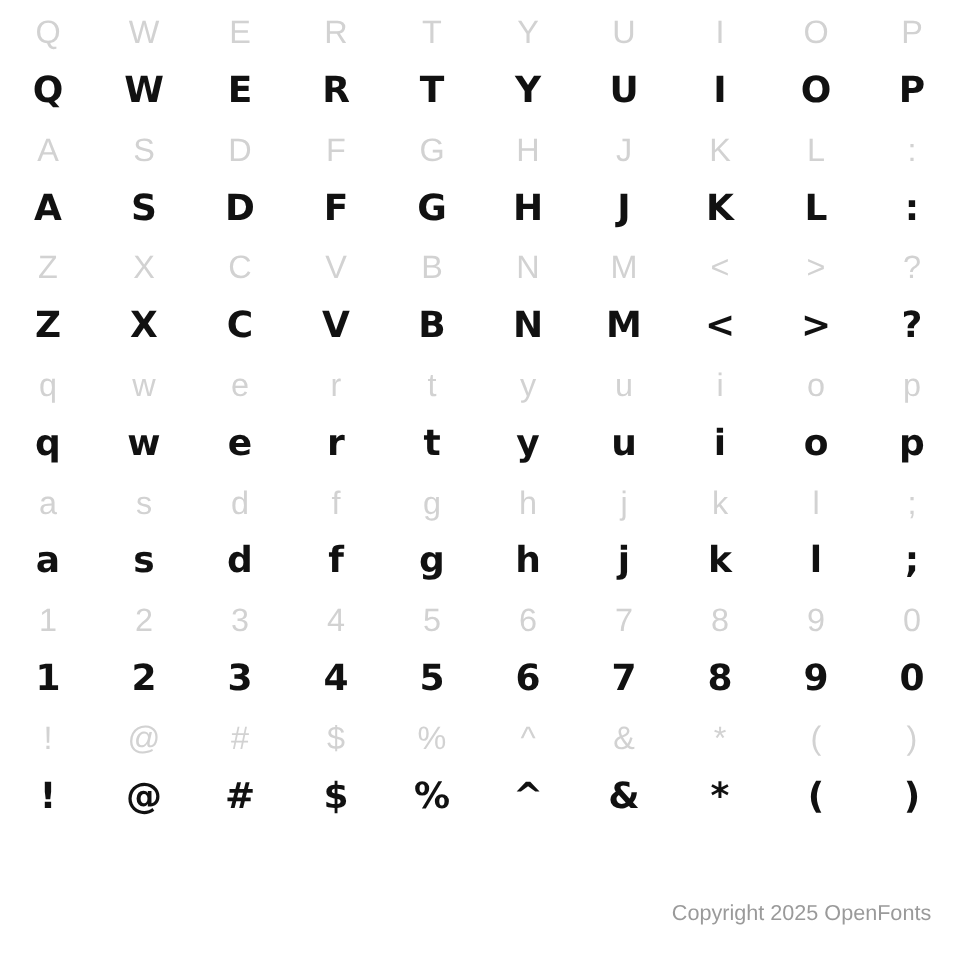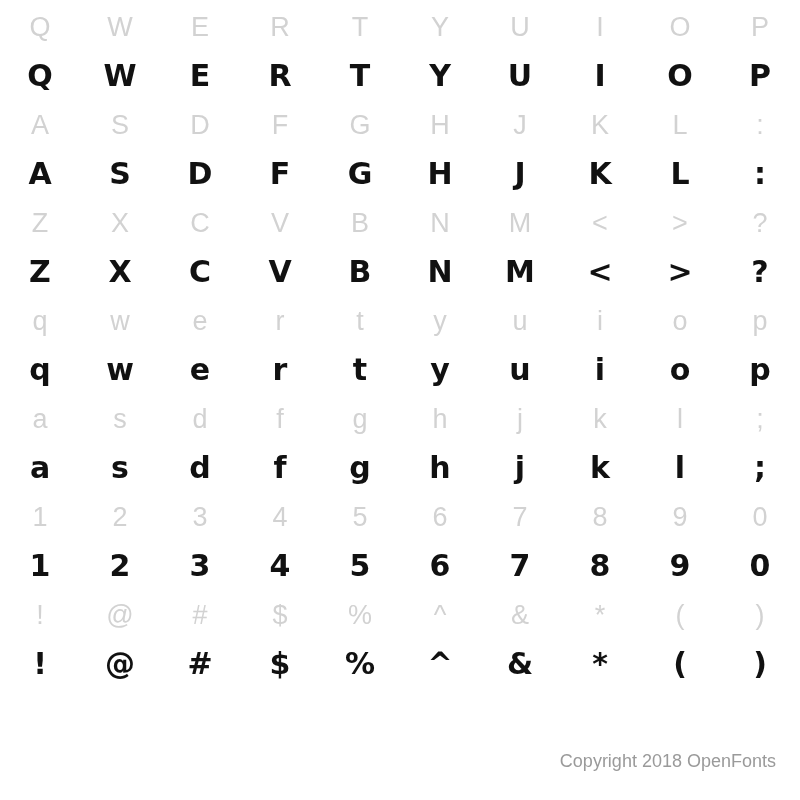--- a/index.html
+++ b/index.html
@@ -239,14 +239,14 @@
         <div class="cell">#</div>
         <div class="cell">$</div>
         <div class="cell">%</div>
         <div class="cell">^</div>
         <div class="cell">&amp;</div>
         <div class="cell">*</div>
         <div class="cell">(</div>
         <div class="cell">)</div>
       </div>
     </div>
-  <div class="footer">Copyright 2018 OpenFonts</div>
+  <div class="footer">Copyright 2025 OpenFonts</div>
 </div>
 
 </body></html>

